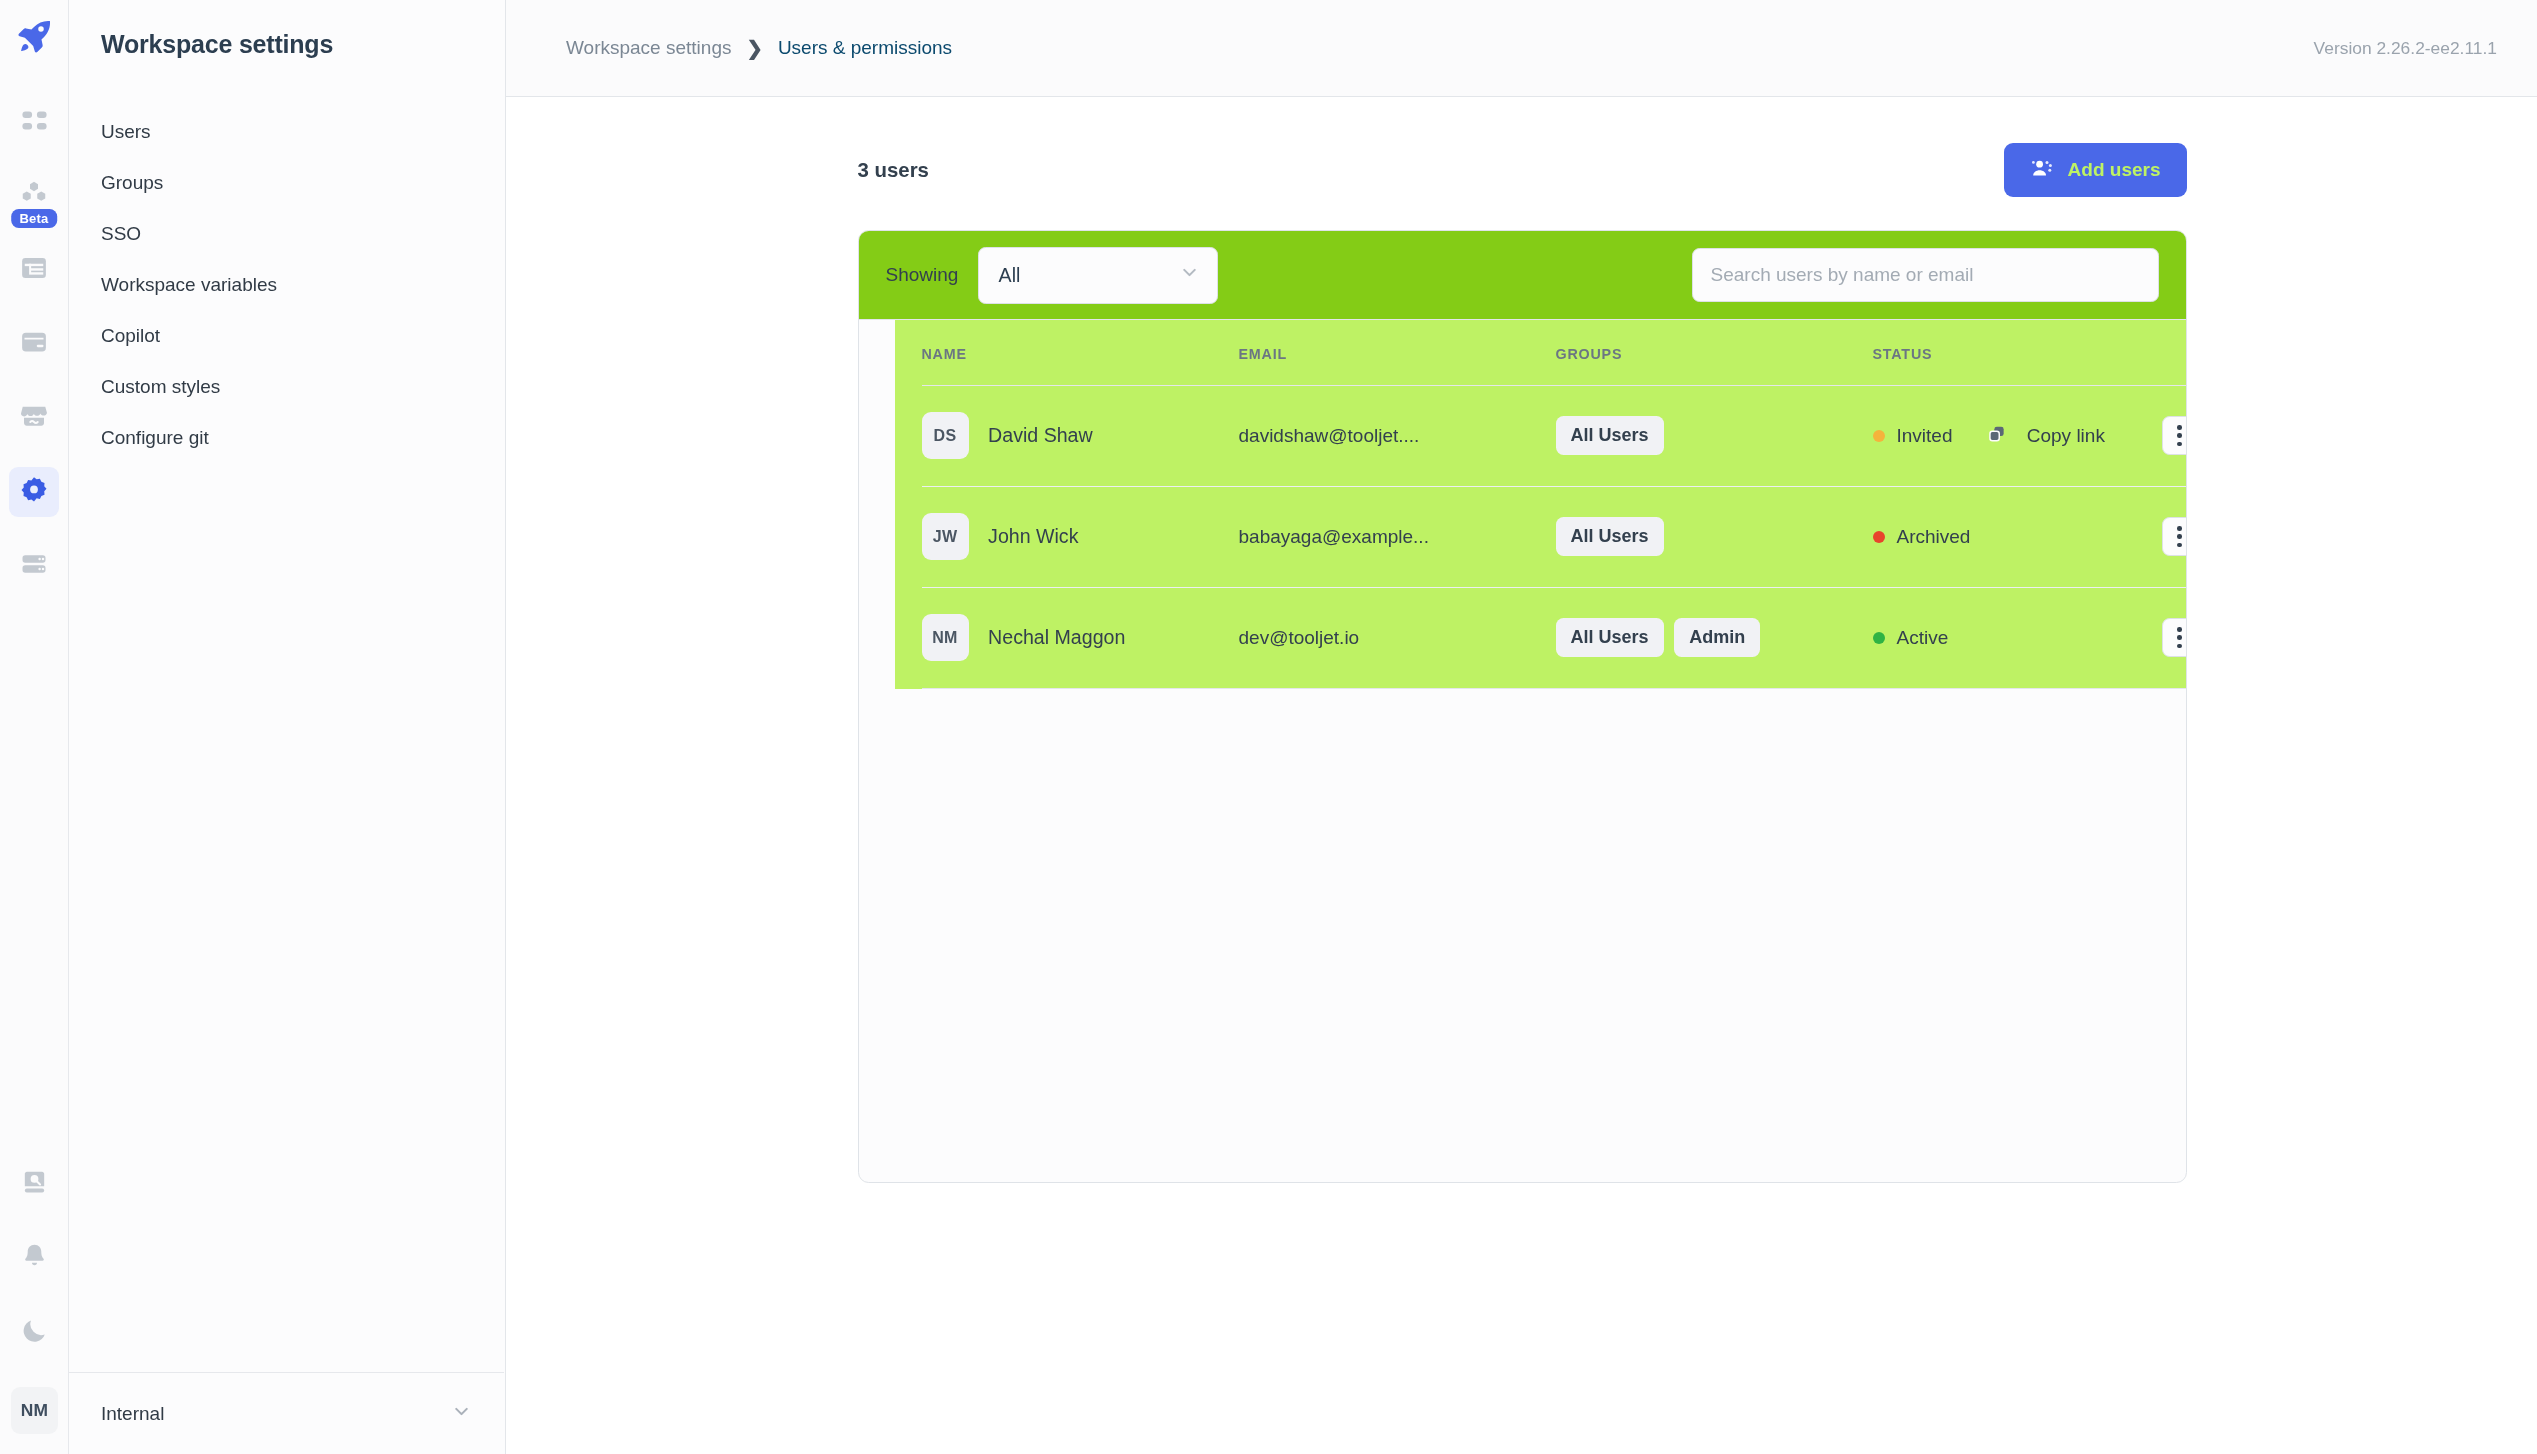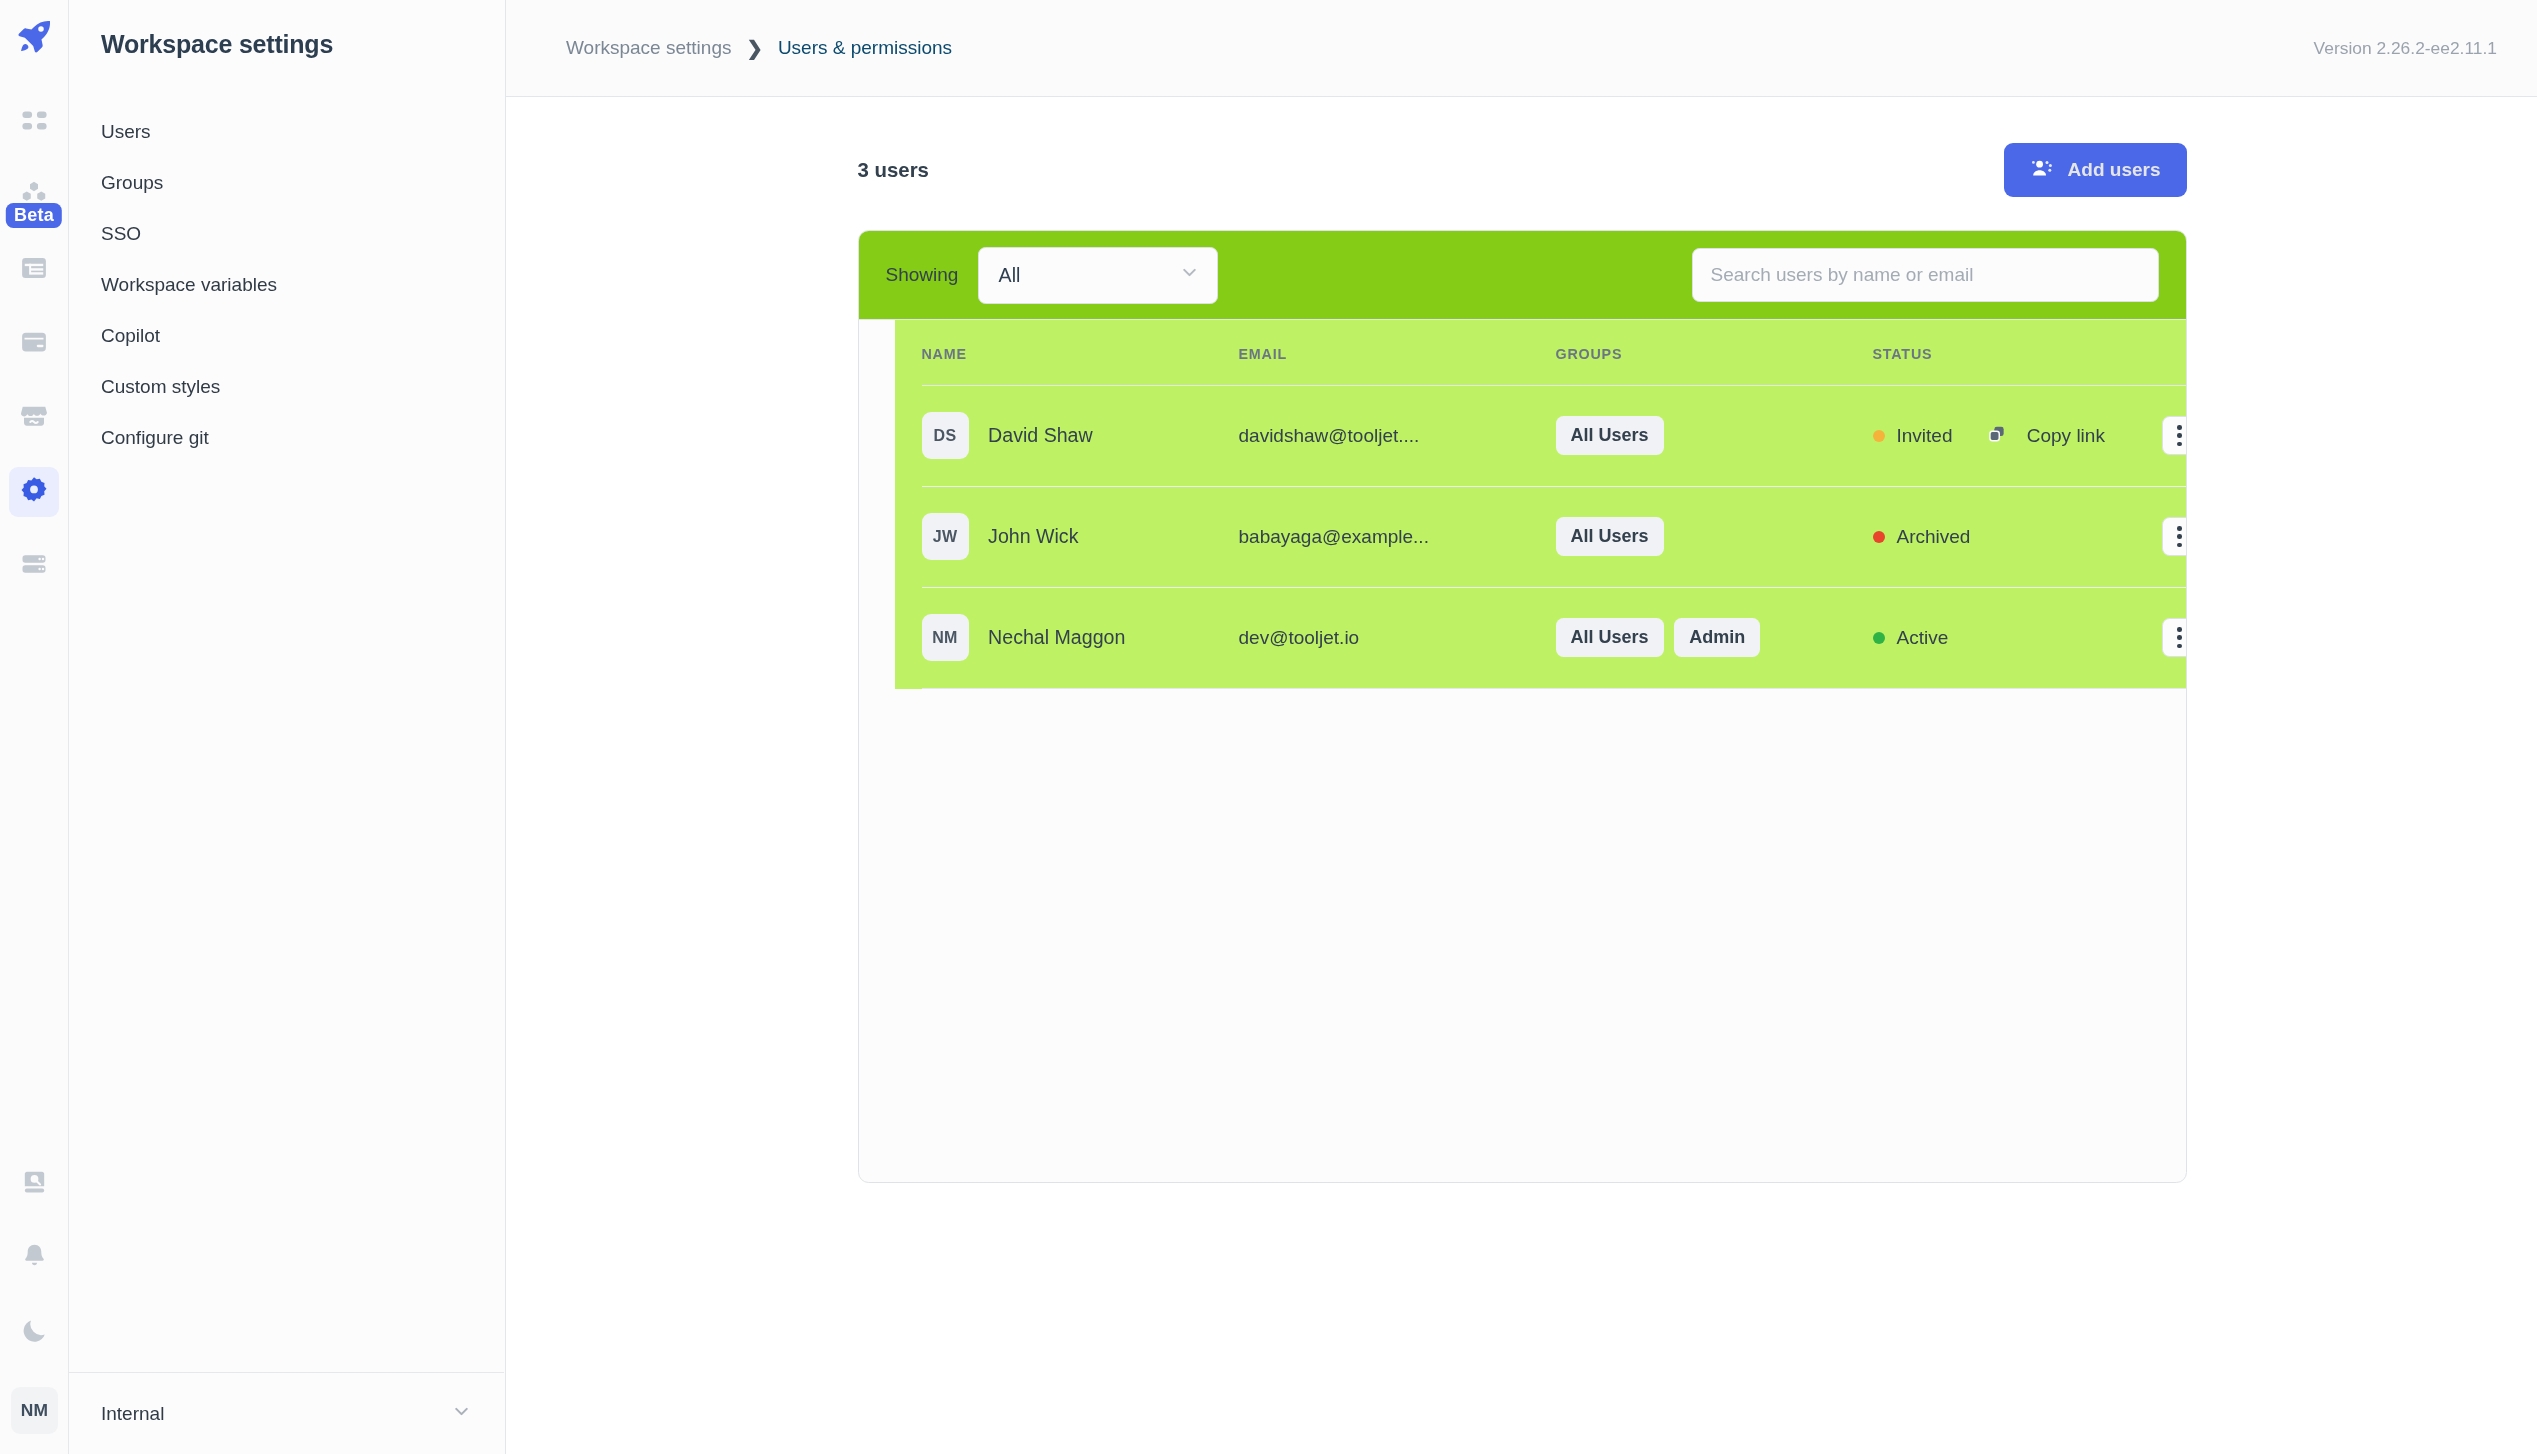--- a/index.html
+++ b/index.html
@@ -23,21 +23,21 @@
   .rail-top { display:flex; flex-direction:column; align-items:center; }
   .rail-logo { margin-top: 16.6px; margin-bottom: 38px; }
   .rail-btn {
     width: 50px; height: 50px; border-radius: 9px;
     display: flex; align-items: center; justify-content: center;
     margin-bottom: 24px; position: relative;
   }
   .rail-btn.active { background: #e9edfd; }
   .beta-badge {
     position: absolute; bottom: -7.6px; left: 50%; transform: translateX(-50%);
-    background: #4a68e8; color: #fff; font-size: 18px; font-weight: 700;
+    background: #4a68e8; color: #fff; font-size: 13px; font-weight: 700;
     padding: 2.3px 8.3px; border-radius: 7.6px; letter-spacing: 0.2px;
   }
   .rail-bottom {
     position: absolute; bottom: 0; left: 0; width: 69px;
     display: flex; flex-direction: column; align-items: center;
   }
   .rail-avatar {
     width: 47px; height: 47px; border-radius: 9px; background: #f2f3f5;
     display:flex; align-items:center; justify-content:center;
     color:#3f4e5f; font-size: 17.4px; font-weight: 600; letter-spacing:0.2px;
@@ -91,21 +91,21 @@
 
   .content { flex: 1; padding: 42px 0 0 0; display: flex; flex-direction: column; align-items: center; }
   .content-inner { width: 1329px; }
 
   .content-head {
     display: flex; align-items: center; justify-content: space-between;
     height: 62px; margin-bottom: 29px;
   }
   .users-count { font-size: 20.4px; color: #33404e; font-weight: 600; }
   .add-users-btn {
-    background: #4a68e8; color: #e5e5e5; border: none; border-radius: 9px;
+    background: #4a68e8; color: #bef264; border: none; border-radius: 9px;
     height: 54px; padding: 0 26px; display: flex; align-items: center; gap: 13.6px;
     font-size: 19px; font-weight: 700; font-family: "Liberation Sans", sans-serif;
     cursor: pointer;
   }
 
   .panel {
     border: 1.5px solid #dfe3e8; border-radius: 10.6px; overflow: hidden;
     background: #fcfcfd; height: 953px;
   }
   .panel-head {

